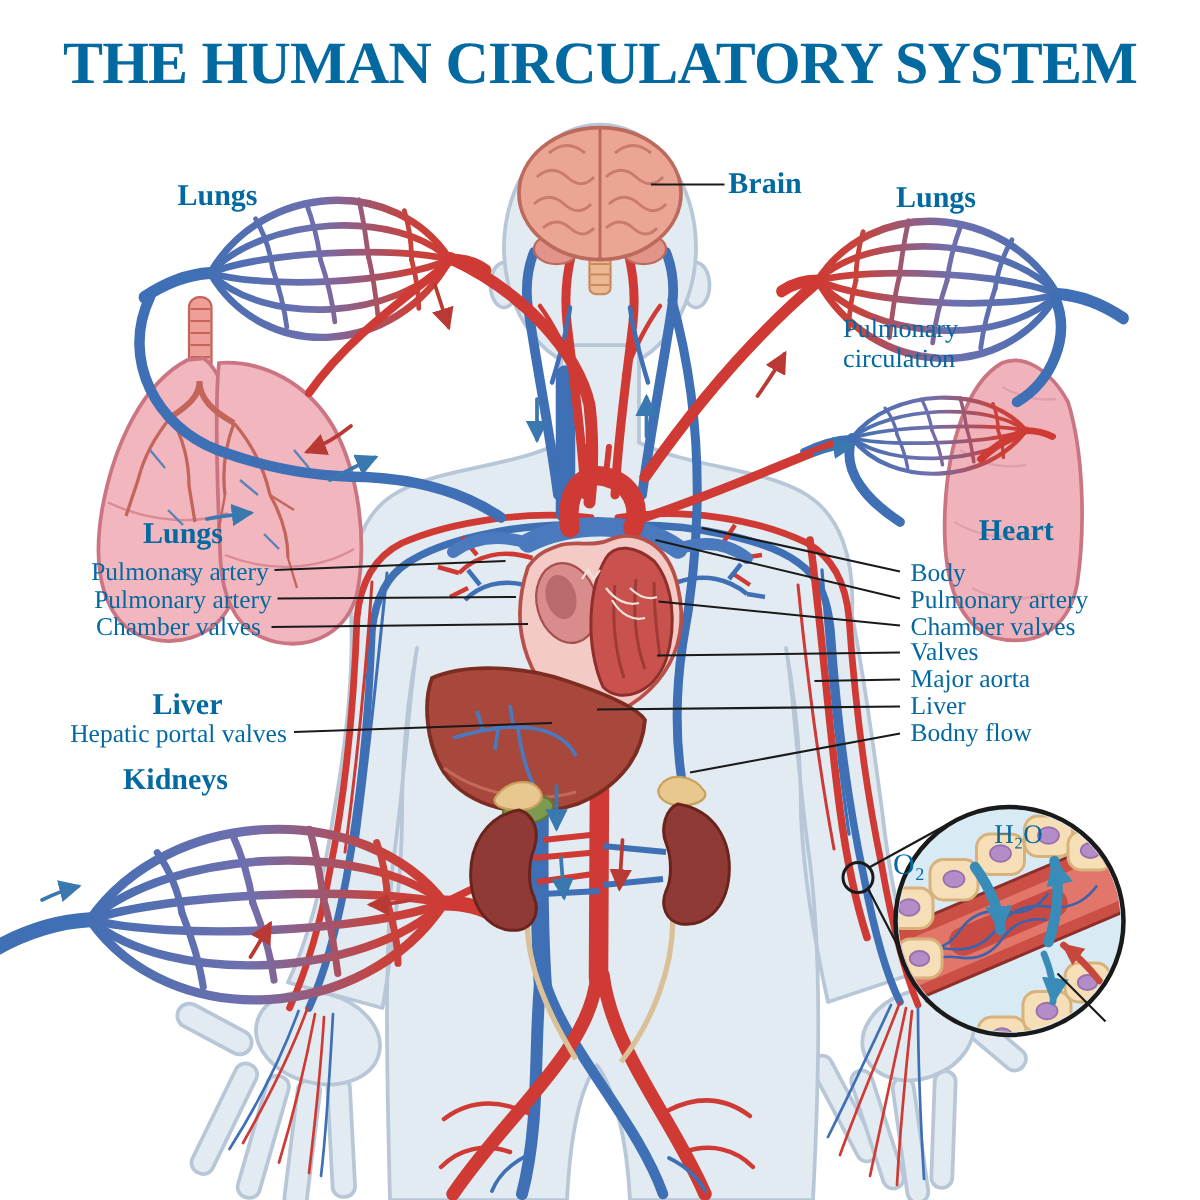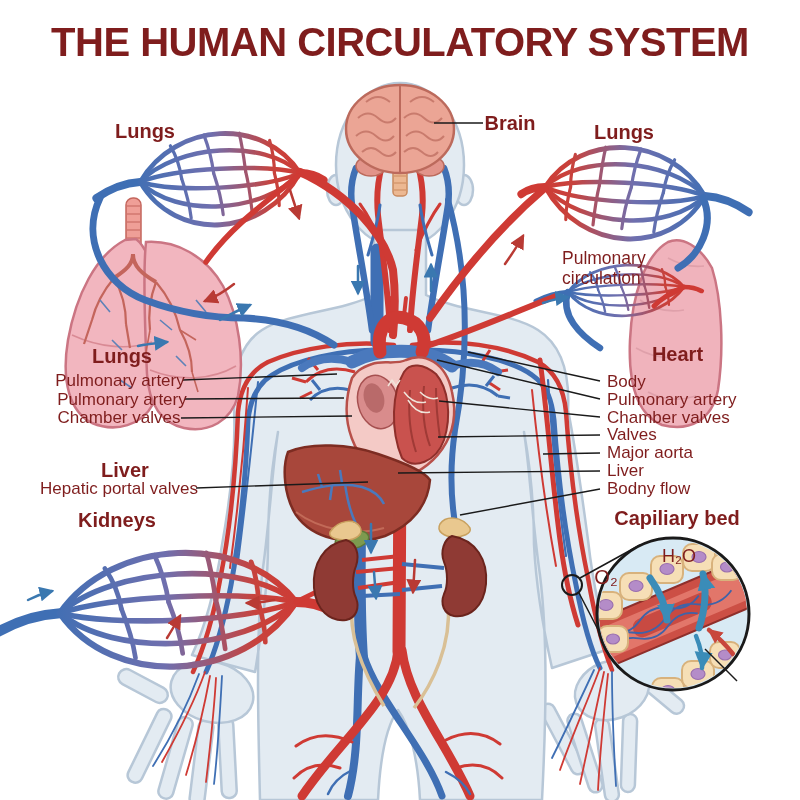--- a/index.html
+++ b/index.html
@@ -1,17 +1,17 @@
 <!DOCTYPE html>
 <html><head>
 <meta charset="utf-8">
 <style>
   html,body{margin:0;padding:0;background:#fff;}
   .stage{position:relative;width:787px;height:800px;background:#ffffff;overflow:hidden;
-         font-family:Liberation Sans, sans-serif;color:#7f1d1d;}
+         font-family:Liberation Serif, serif;color:#0369a1;}
   .stage svg{position:absolute;left:0;top:0;}
   .lbl{position:absolute;transform:translate(-50%,-50%);white-space:nowrap;
        font-size:17px;line-height:1.12;text-align:left;}
   .lbl-bold{font-weight:700;font-size:20px;}
   .title{position:absolute;left:400px;top:42px;transform:translate(-50%,-50%);
          font-size:40px;font-weight:700;letter-spacing:-0.5px;white-space:nowrap;}
   .wrap{white-space:normal;}
   .rcol{position:absolute;left:607px;height:22px;line-height:22px;font-size:17px;white-space:nowrap;}
   .sub{font-size:17px;}
 </style>
@@ -311,36 +311,35 @@
     <path d="M 196,488 L 368,482"></path>
     <path d="M 737,681 L 705,649"></path>
   </g>
 </svg>
 
 <div class="title">THE HUMAN CIRCULATORY SYSTEM</div>
 
 <div class="lbl lbl-bold" style="left:145px;top:131px;">Lungs</div>
 <div class="lbl lbl-bold" style="left:510px;top:123px;">Brain</div>
 <div class="lbl lbl-bold" style="left:624px;top:132px;">Lungs</div>
-<div class="lbl wrap" style="left:623px;top:229px;width:122px;font-size:17.5px;margin-top:40px;">Pulmonary circulation</div>
+<div class="lbl wrap" style="left:623px;top:229px;width:122px;font-size:17.5px;">Pulmonary circulation</div>
 <div class="lbl lbl-bold" style="left:122px;top:356px;">Lungs</div>
 <div class="lbl lbl-bold" style="left:656px;top:354px;padding-left:43px;">Heart</div>
 
 <div class="lbl" style="left:120px;top:381px;">Pulmonary artery</div>
 <div class="lbl" style="left:122px;top:400px;">Pulmonary artery</div>
 <div class="lbl" style="left:119px;top:418px;">Chamber valves</div>
 
 <div class="rcol" style="top:371px;">Body</div>
 <div class="rcol" style="top:389px;">Pulmonary artery</div>
 <div class="rcol" style="top:407px;">Chamber valves</div>
 <div class="rcol" style="top:424px;">Valves</div>
 <div class="rcol" style="top:442px;">Major aorta</div>
 <div class="rcol" style="top:460px;">Liver</div>
 <div class="rcol" style="top:478px;text-align:center;">Bodny flow</div>
 
 <div class="lbl lbl-bold" style="left:125px;top:470px;">Liver</div>
 <div class="lbl" style="left:119px;top:489px;">Hepatic portal valves</div>
 <div class="lbl lbl-bold" style="left:117px;top:520px;">Kidneys</div>
-<div class="lbl lbl-bold" style="left:677px;top:518px;">Capiliary bed</div>
 <div class="lbl sub" style="left:679px;top:556px;font-size:18px;">H₂O</div>
 <div class="lbl sub" style="left:606px;top:577px;font-size:20px;">O₂</div>
 
 </div>
 
 </body></html>

